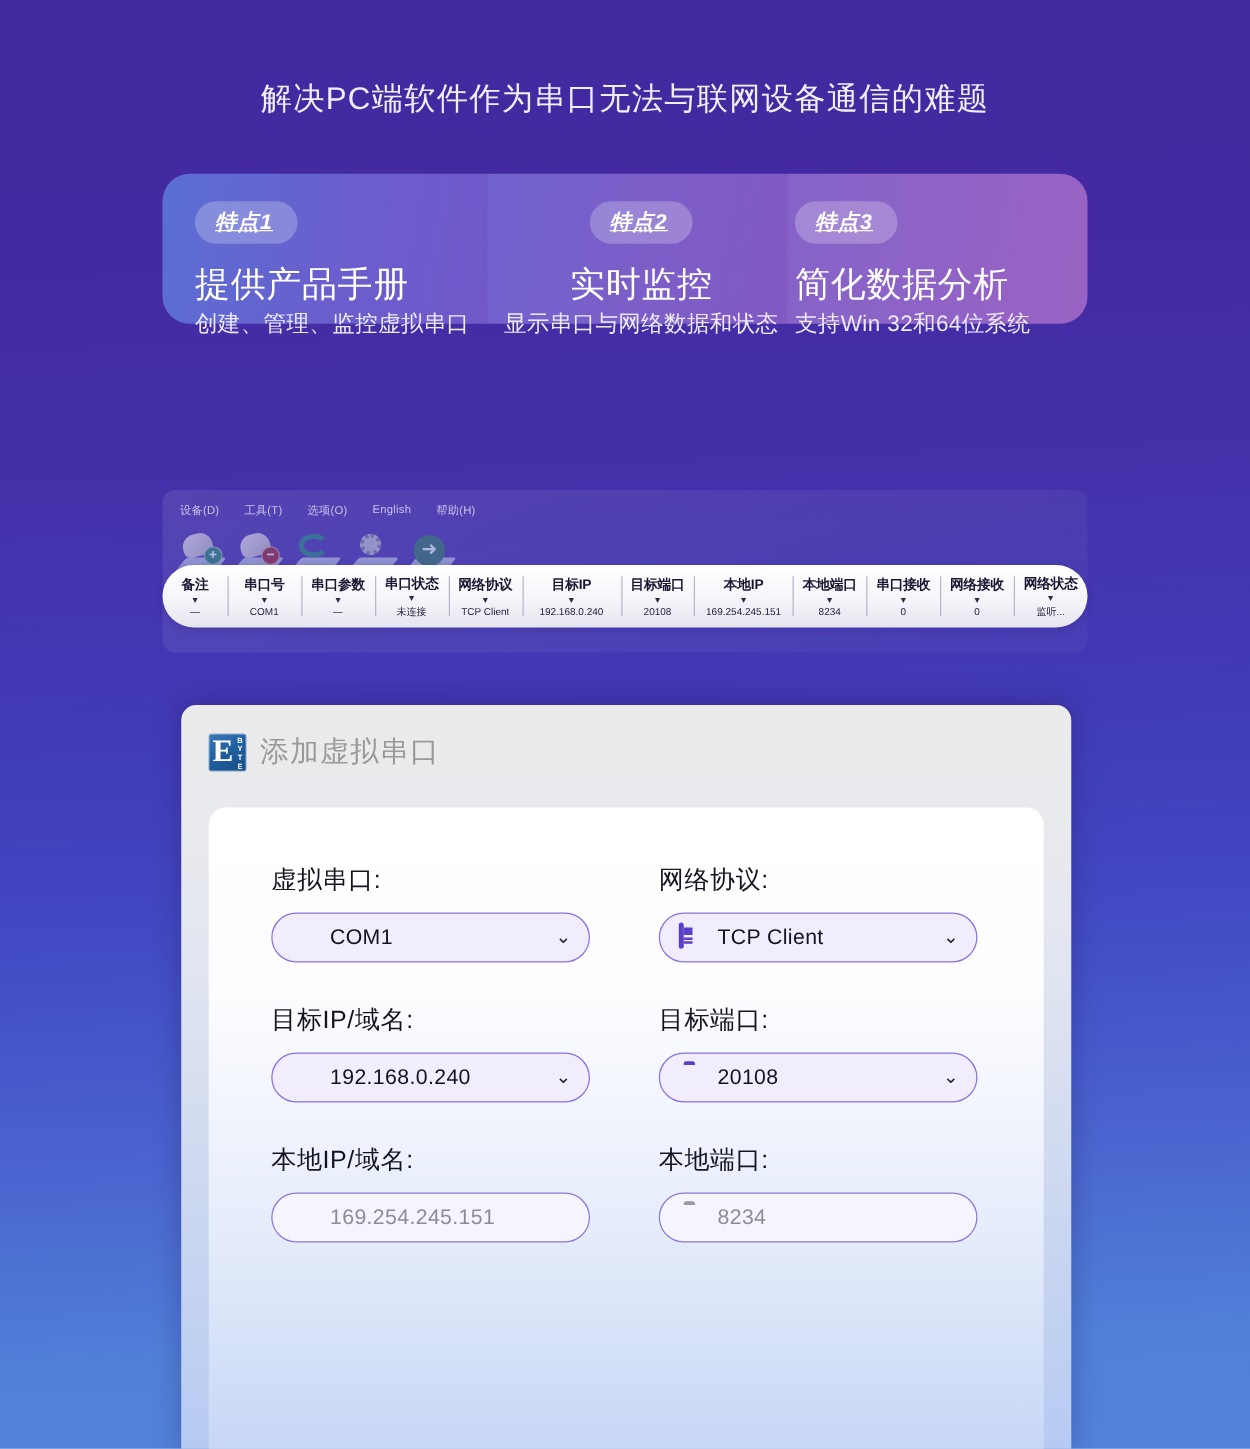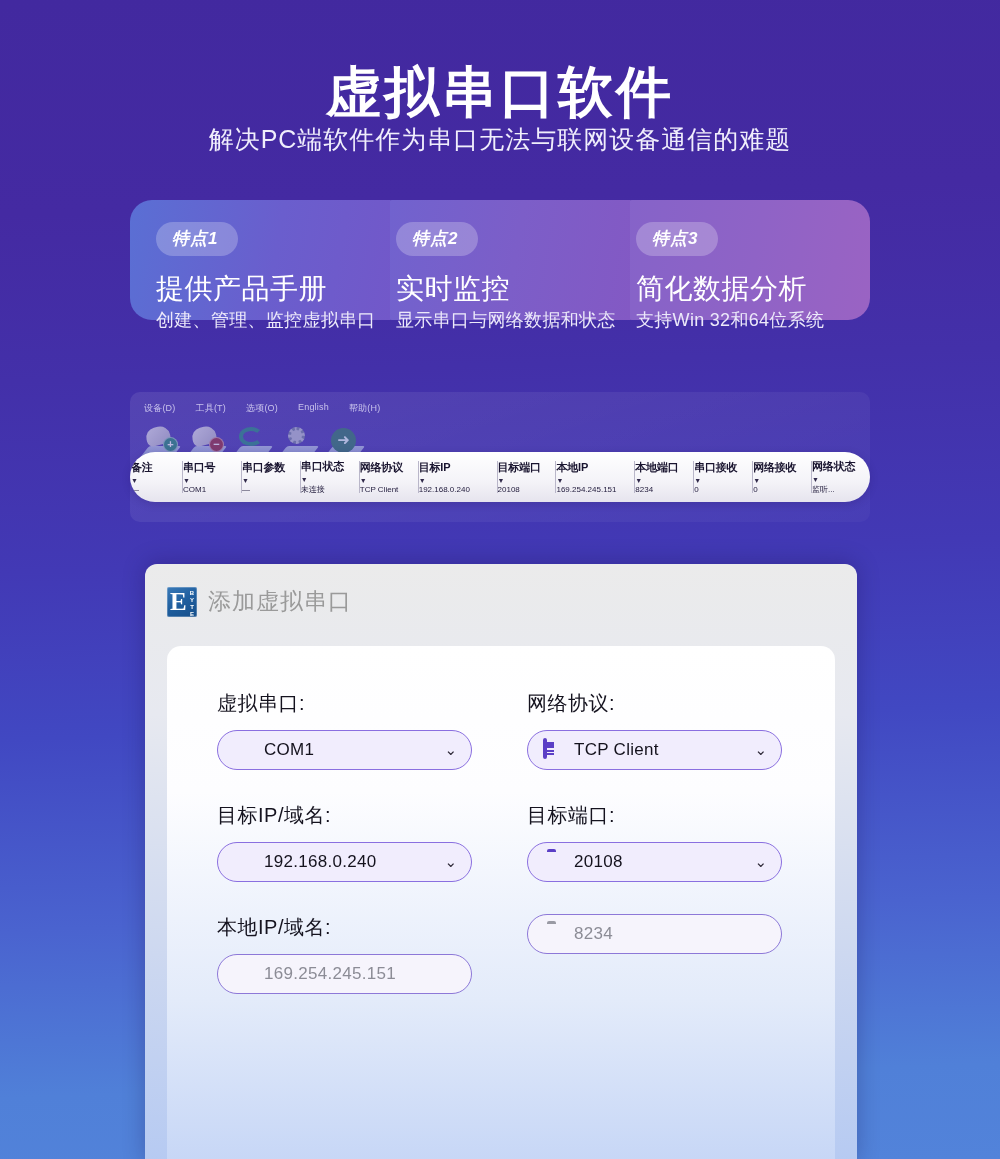--- a/index.html
+++ b/index.html
@@ -34,26 +34,26 @@
   
   .features {
     margin: 44px auto 0; width: 740px; height: 120px;
     display: flex; position: relative;
   }
   .fcard {
     flex: 1; position: relative; padding: 22px 0 0 26px;
     border-radius: 22px 0 0 22px;
   }
   .fcard:nth-child(1) { background: linear-gradient(100deg,#5a6fd4 0%,#6a5ecd 55%,#7258c9 100%); z-index: 3; }
-  .fcard:nth-child(2) { background: linear-gradient(100deg,#6f63cf 0%,#7c5ec8 55%,#8359c4 100%); z-index: 2; margin-left: -20px; }
+  .fcard:nth-child(2) { background: linear-gradient(100deg,#6f63cf 0%,#7c5ec8 55%,#8359c4 100%); z-index: 2; margin-left: -20px; text-align: center; }
   .fcard:nth-child(3) { background: linear-gradient(100deg,#8463c9 0%,#8f63c6 55%,#9a63c3 100%); z-index: 1; margin-left: -20px; border-radius: 22px; }
   .fbadge {
     display: inline-block; background: rgba(255,255,255,0.24);
     color: #ffffff; font-size: 17px; font-weight: 700; font-style: italic;
-    padding: 5px 20px 6px 16px; border-radius: 17px; letter-spacing: 1px;
+    padding: 5px 20px 6px 16px; border-radius: 17px; letter-spacing: 1px; text-decoration: underline;
   }
   .ftitle { margin-top: 14px; font-size: 28px; color: #ffffff; font-weight: 500; letter-spacing: .5px; }
   .fsub { margin-top: 0; font-size: 18px; color: #ece9fa; letter-spacing: .3px; }
 
   
   .swwin {
     position: absolute; left: 130px; top: 392px; width: 740px; height: 130px;
     background: linear-gradient(160deg, rgba(255,255,255,0.09), rgba(255,255,255,0.03));
     border-radius: 10px; overflow: hidden;
   }
@@ -93,21 +93,21 @@
   }
 
   
   .tablestrip {
     position: absolute; left: 130px; top: 452px; width: 740px; height: 50px;
     background: linear-gradient(180deg,#ffffff 0%,#f4f3f8 60%,#e6e4ee 100%);
     border-radius: 25px; display: flex; align-items: stretch; overflow: hidden;
     box-shadow: 0 2px 8px rgba(30,10,80,.18);
   }
   .tcol {
-    flex: 1 1 0; display: flex; flex-direction: column; 
+    flex: 1 1 0; display: flex; flex-direction: column; align-items: center;
     justify-content: center; padding: 4px 1px; position: relative; min-width: 0;
   }
   .tcol + .tcol::before {
     content: ""; position: absolute; left: 0; top: 9px; bottom: 9px;
     width: 1px; background: #b9b6c9;
   }
   .th { font-size: 11px; font-weight: 700; color: #1a1530; white-space: nowrap; letter-spacing: -.2px; }
   .tcaret { font-size: 7px; color: #30294a; line-height: 7px; margin: 2px 0 1px; }
   .tv { font-size: 8px; color: #262040; white-space: nowrap; overflow: hidden; text-overflow: ellipsis; max-width: 100%; }
   .tcol:first-child { flex: 0 0 52px; }
@@ -202,21 +202,20 @@
   .disabled .ic-pt { background: #9a9aa4; }
   .disabled .ic-pt::before { background: #9a9aa4; }
   .disabled .ic-pt::after { background: #f6f4fc; }
 </style>
 </head>
 <body>
 
 <div class="page">
 
   <div class="hdr">
-    <h1>虚拟串口软件</h1>
     <h2>解决PC端软件作为串口无法与联网设备通信的难题</h2>
   </div>
 
   <div class="features">
     <div class="fcard">
       <span class="fbadge">特点1</span>
       <div class="ftitle">提供产品手册</div>
       <div class="fsub">创建、管理、监控虚拟串口</div>
     </div>
     <div class="fcard">
@@ -378,20 +377,21 @@
 
         <div class="field">
           <div class="flabel">本地IP/域名:</div>
           <div class="fctrl disabled">
             <span class="ficon"><span class="ic-pin"></span></span>
             <span class="fval">169.254.245.151</span>
           </div>
         </div>
 
         <div class="field">
+          <div class="flabel">本地端口:</div>
           <div class="fctrl disabled">
             <span class="ficon"><span class="ic-pt"></span></span>
             <span class="fval">8234</span>
           </div>
         </div>
 
       </div>
     </div>
   </div>
 

